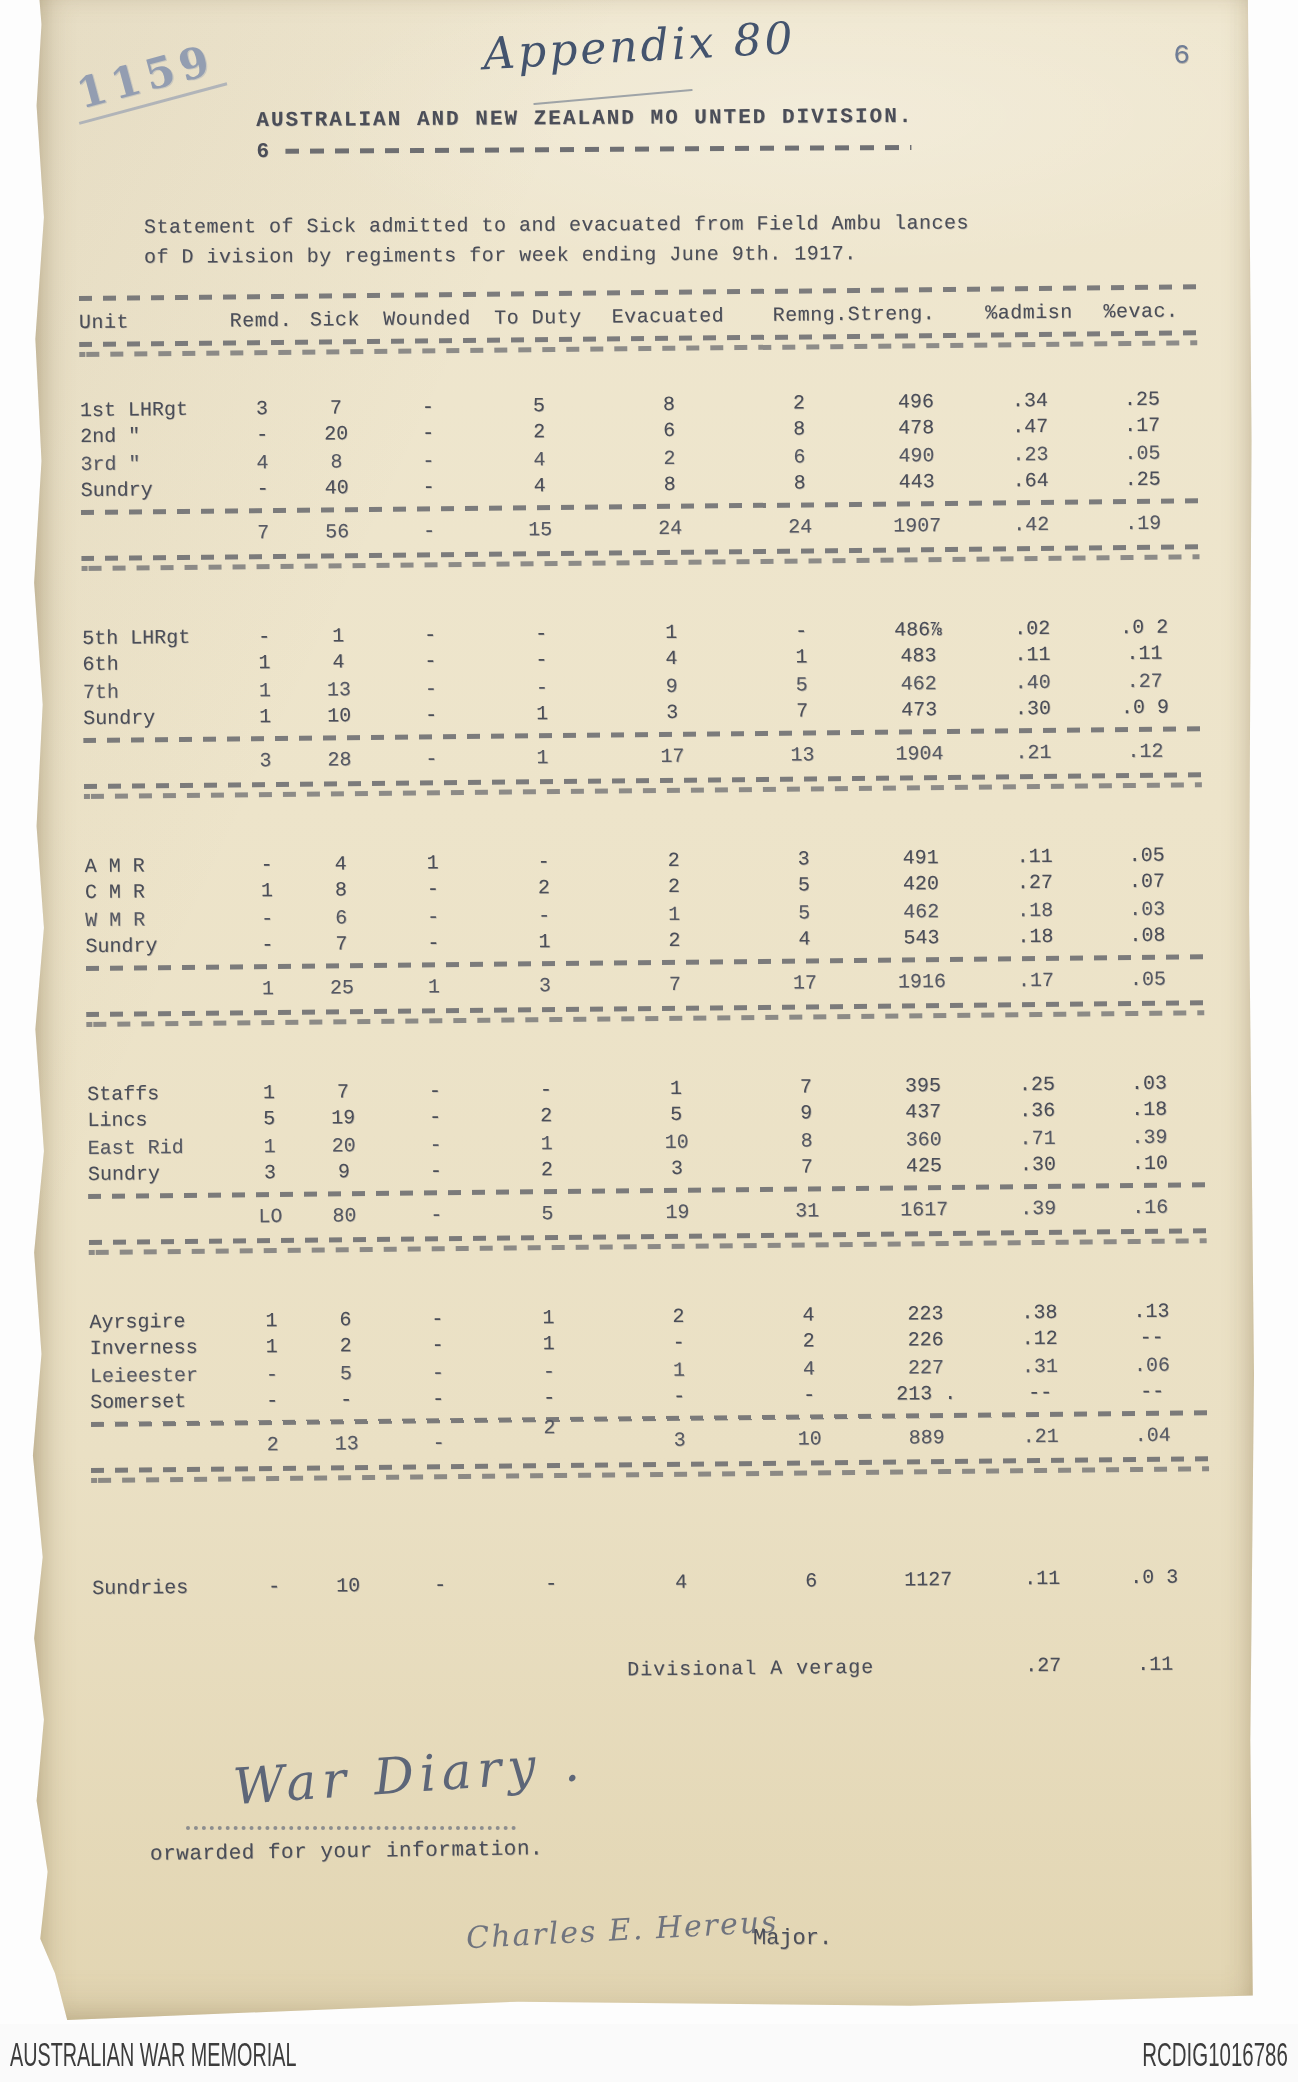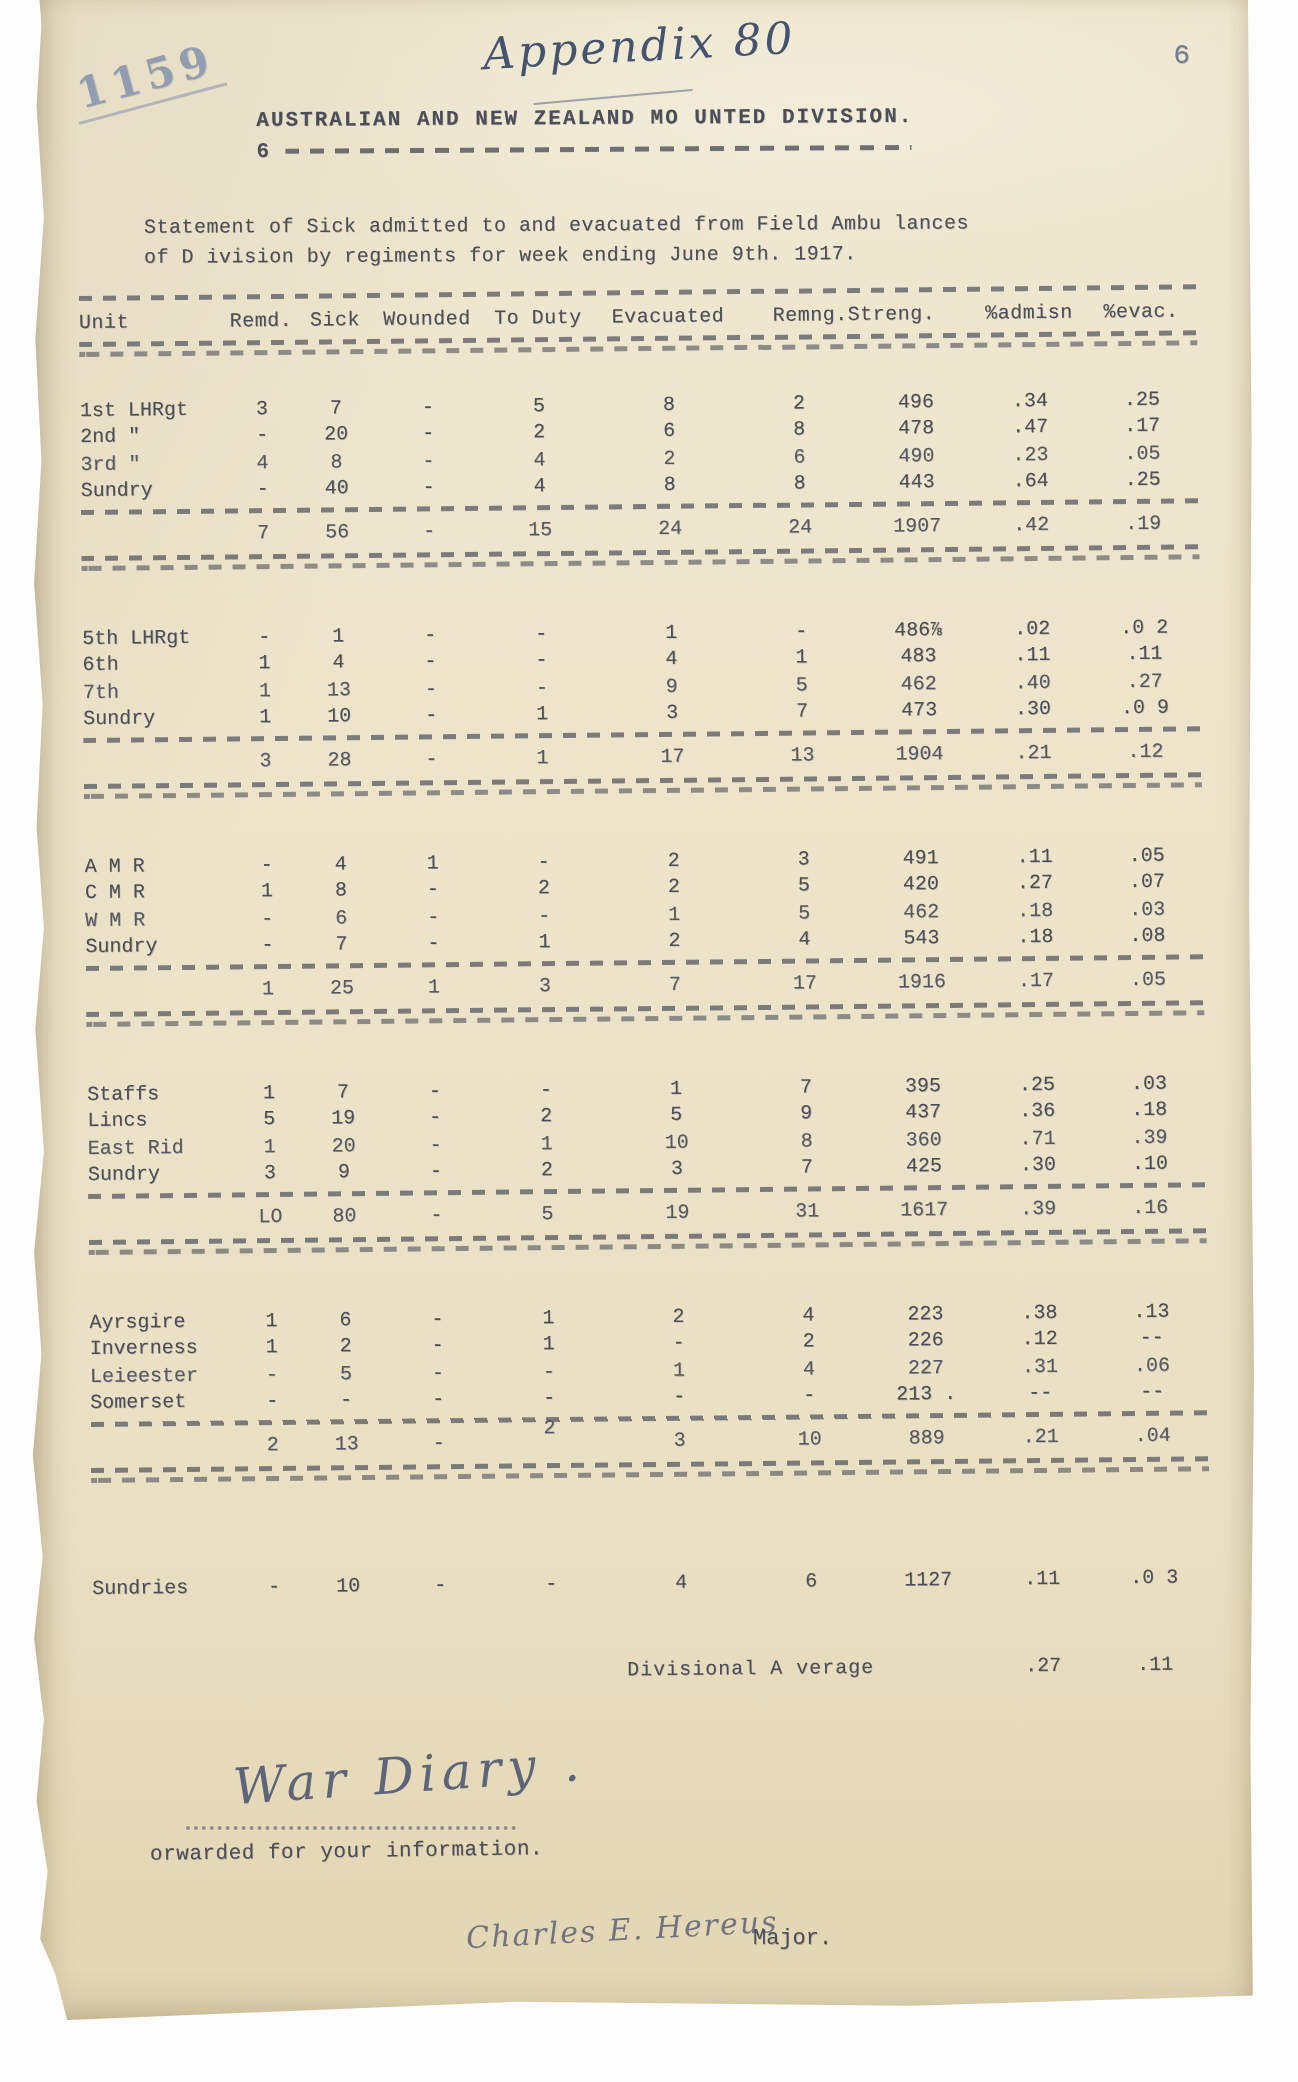--- a/index.html
+++ b/index.html
@@ -499,13 +499,17 @@
       </div>
 
       <div class="war-diary">War Diary .</div>
       <div class="war-diary-dots"></div>
       <div class="forwarded typed">orwarded for your information.</div>
       <div class="signature">Charles E. Hereus</div>
       <div class="major typed">Major.</div>
     </div>
   </div>
 
+  <div class="site-footer">
+    <span class="awm">AUSTRALIAN WAR MEMORIAL</span>
+    <span class="rcdig">RCDIG1016786</span>
+  </div>
 </div>
 
 </body></html>

